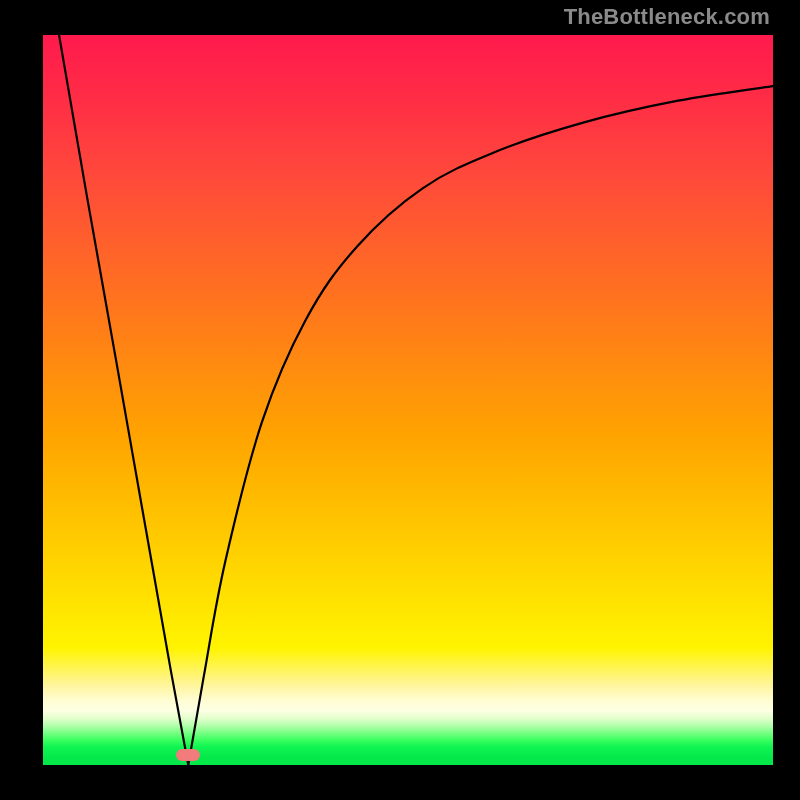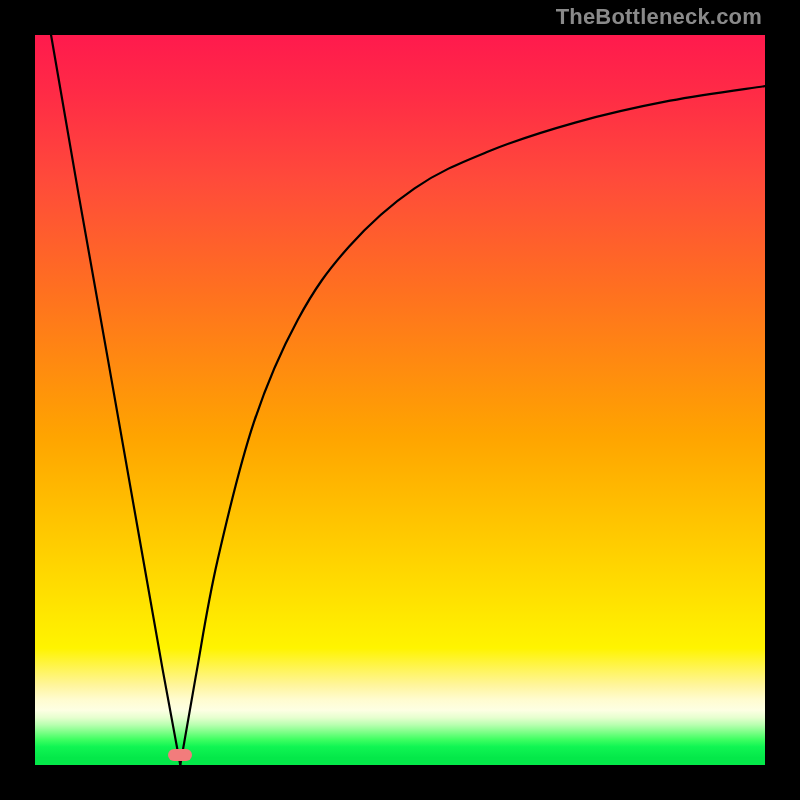--- a/index.html
+++ b/index.html
@@ -5,21 +5,21 @@
   html, body {
     margin: 0;
     padding: 0;
     width: 800px;
     height: 800px;
     background: #000;
     overflow: hidden;
   }
   .frame {
     position: absolute;
-    left: 0;
+    left: 8px;
     top: 0;
     width: 772px;
     height: 800px;
     background: #000;
   }
   .plot {
     position: absolute;
     left: 35px;
     top: 35px;
     width: 730px;

